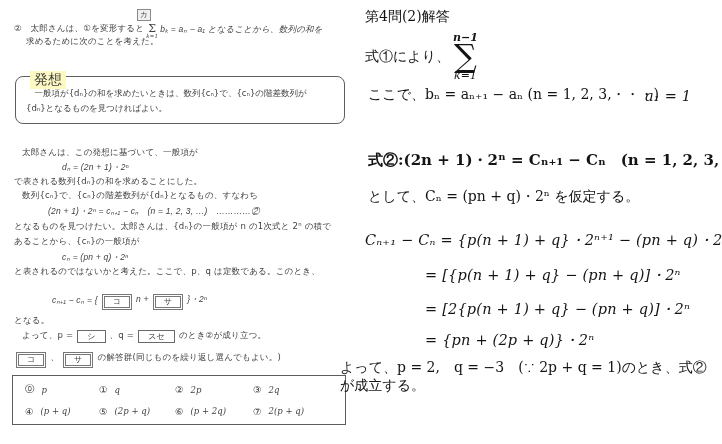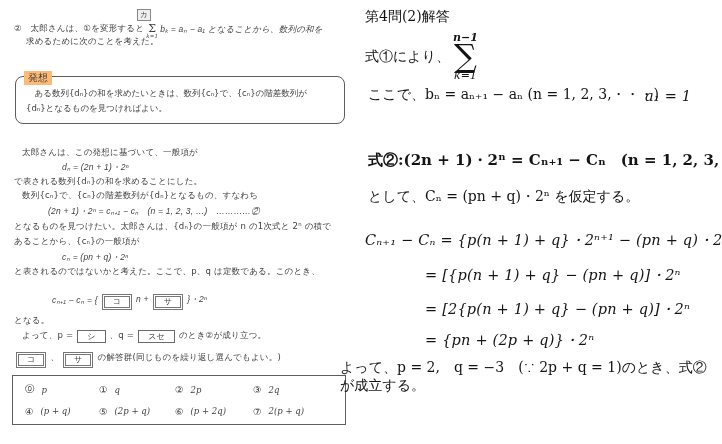--- a/index.html
+++ b/index.html
@@ -8,21 +8,21 @@
 
   
   .left-panel { position:absolute; left:0; top:0; width:356px; height:444px; color:#3f3f3f; }
   .left-panel .ln { position:absolute; font-size:8.5px; letter-spacing:.2px; white-space:nowrap; }
   .math { font-family:Liberation Sans, sans-serif; font-style:italic; }
   .inline-sum { display:inline-flex; flex-direction:column; align-items:center; vertical-align:-4px; line-height:1; margin:0 2px; }
   .inline-sum .sig { font-size:11px; font-style:normal; font-family:"DejaVu Serif", serif; }
   .inline-sum .lo { font-size:5.5px; font-style:italic; font-family:"DejaVu Serif", serif; }
   .ka-box { position:absolute; border:1px solid #8a8a8a; background:#efefef; font-size:7.5px; padding:0 2px; line-height:10px; }
   .idea-box { position:absolute; border:1px solid #5d5d5d; border-radius:8px; background:#fff; }
-  .idea-title { position:absolute; top:-6px; left:8px; background:#fdba74; padding:0 4px; font-size:10px; color:#3f3f3f; }
+  .idea-title { position:absolute; top:-6px; left:14px; background:#fef9c3; padding:0 4px; font-size:14px; color:#3f3f3f; }
   .idea-box .content { padding:9px 10px 0 10px; font-size:8.5px; line-height:1.75; }
   .dbox { display:inline-block; border:3px double #777; padding:0 8px; font-size:8px; line-height:10px; background:#fff; margin:0 4px; vertical-align:-1px; font-style:normal; font-family:"DejaVu Sans", sans-serif; }
   .sbox { display:inline-block; border:1px solid #6a6a6a; padding:1px 9px; font-size:8px; line-height:9px; background:#fff; margin:0 4px; vertical-align:-1px; font-style:normal; font-family:"DejaVu Sans", sans-serif; }
   .flexline { display:flex; }
   .opt-box { position:absolute; border:1px solid #5d5d5d; background:#fff; padding:7px 12px; display:grid; grid-template-columns: 74px 76px 78px 1fr; row-gap:9px; }
   .opt { display:flex; align-items:center; gap:7px; font-size:8.5px; }
   .opt .num { font-size:9.5px; color:#333; }
   .opt .expr { font-family:"DejaVu Serif", serif; font-style:italic; }
 
   
@@ -49,21 +49,21 @@
       <span class="sig">Σ</span>
       <span class="lo">k=1</span>
     </span>
     <span class="math" style="font-size:8.5px;">bₖ = aₙ − a₁ となることから、数列の和を</span>
   </div>
   <div class="ln" style="left:26px; top:36px;">求めるために次のことを考えた。</div>
 
   <div class="idea-box" style="left:15px; top:76px; width:330px; height:48px;">
     <span class="idea-title">発想</span>
     <div class="content">
-      <div>　ある数列{dₙ}の和を求めたいときは、数列{cₙ}で、{cₙ}の階差数列が</div>
+      <div>　一般項が{dₙ}の和を求めたいときは、数列{cₙ}で、{cₙ}の階差数列が</div>
       <div>{dₙ}となるものを見つければよい。</div>
     </div>
   </div>
 
   <div class="ln" style="left:22px; top:147px;">太郎さんは、この発想に基づいて、一般項が</div>
   <div class="ln math" style="left:62px; top:161px;">dₙ = (2n + 1)・2ⁿ</div>
   <div class="ln" style="left:14px; top:176px;">で表される数列{dₙ}の和を求めることにした。</div>
   <div class="ln" style="left:22px; top:190px;">数列{cₙ}で、{cₙ}の階差数列が{dₙ}となるもの、すなわち</div>
   <div class="ln math" style="left:48px; top:205px;">(2n + 1)・2ⁿ = cₙ₊₁ − cₙ　(n = 1, 2, 3, …)　…………②</div>
   <div class="ln" style="left:14px; top:221px;">となるものを見つけたい。太郎さんは、{dₙ}の一般項が n の1次式と 2ⁿ の積で</div>

